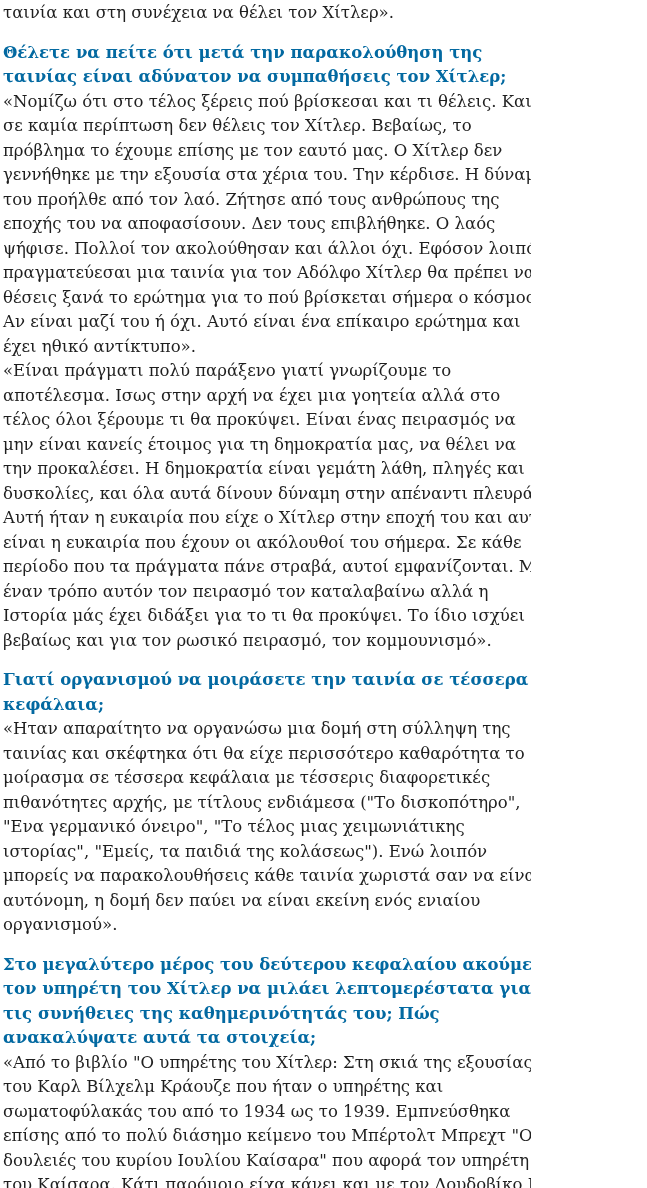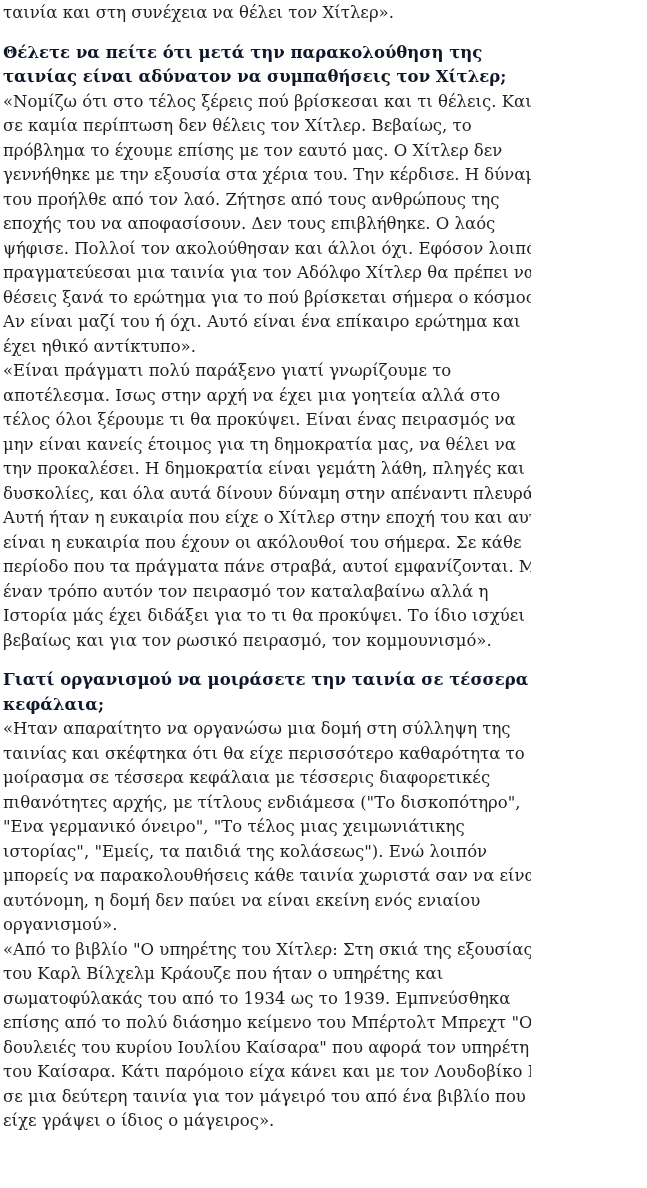--- a/index.html
+++ b/index.html
@@ -33,34 +33,35 @@
     color: #1f1f1f;
     text-align: left;
   }
   .content p {
     margin: 0;
     padding: 0;
   }
   .content p.question {
     margin-top: 15px;
     font-weight: 700;
-    color: #0f172a;
+    color: #0369a1;
   }
   .content p.normal,
   .content p.answer {
     font-weight: 400;
   }
 </style>
 </head>
 <body>
 
 <div class="page">
   <div class="content" style="color: rgb(31, 31, 31);">
       <p class="normal">ταινία και στη συνέχεια να θέλει τον Χίτλερ».</p>
       <p class="question">Θέλετε να πείτε ότι μετά την παρακολούθηση της ταινίας είναι αδύνατον να συμπαθήσεις τον Χίτλερ;</p>
       <p class="answer">«Νομίζω ότι στο τέλος ξέρεις πού βρίσκεσαι και τι θέλεις. Και σε καμία περίπτωση δεν θέλεις τον Χίτλερ. Βεβαίως, το πρόβλημα το έχουμε επίσης με τον εαυτό μας. Ο Χίτλερ δεν γεννήθηκε με την εξουσία στα χέρια του. Την κέρδισε. Η δύναμή του προήλθε από τον λαό. Ζήτησε από τους ανθρώπους της εποχής του να αποφασίσουν. Δεν τους επιβλήθηκε. Ο λαός ψήφισε. Πολλοί τον ακολούθησαν και άλλοι όχι. Εφόσον λοιπόν πραγματεύεσαι μια ταινία για τον Αδόλφο Χίτλερ θα πρέπει να θέσεις ξανά το ερώτημα για το πού βρίσκεται σήμερα ο κόσμος. Αν είναι μαζί του ή όχι. Αυτό είναι ένα επίκαιρο ερώτημα και έχει ηθικό αντίκτυπο».</p>
       <p class="answer">«Είναι πράγματι πολύ παράξενο γιατί γνωρίζουμε το αποτέλεσμα. Ισως στην αρχή να έχει μια γοητεία αλλά στο τέλος όλοι ξέρουμε τι θα προκύψει. Είναι ένας πειρασμός να μην είναι κανείς έτοιμος για τη δημοκρατία μας, να θέλει να την προκαλέσει. Η δημοκρατία είναι γεμάτη λάθη, πληγές και δυσκολίες, και όλα αυτά δίνουν δύναμη στην απέναντι πλευρά. Αυτή ήταν η ευκαιρία που είχε ο Χίτλερ στην εποχή του και αυτή είναι η ευκαιρία που έχουν οι ακόλουθοί του σήμερα. Σε κάθε περίοδο που τα πράγματα πάνε στραβά, αυτοί εμφανίζονται. Με έναν τρόπο αυτόν τον πειρασμό τον καταλαβαίνω αλλά η Ιστορία μάς έχει διδάξει για το τι θα προκύψει. Το ίδιο ισχύει βεβαίως και για τον ρωσικό πειρασμό, τον κομμουνισμό».</p>
       <p class="question">Γιατί οργανισμού να μοιράσετε την ταινία σε τέσσερα κεφάλαια;</p>
       <p class="answer">«Ηταν απαραίτητο να οργανώσω μια δομή στη σύλληψη της ταινίας και σκέφτηκα ότι θα είχε περισσότερο καθαρότητα το μοίρασμα σε τέσσερα κεφάλαια με τέσσερις διαφορετικές πιθανότητες αρχής, με τίτλους ενδιάμεσα ("Το δισκοπότηρο", "Ενα γερμανικό όνειρο", "Το τέλος μιας χειμωνιάτικης ιστορίας", "Εμείς, τα παιδιά της κολάσεως"). Ενώ λοιπόν μπορείς να παρακολουθήσεις κάθε ταινία χωριστά σαν να είναι αυτόνομη, η δομή δεν παύει να είναι εκείνη ενός ενιαίου οργανισμού».</p>
+      <p class="question">Στο μεγαλύτερο μέρος του δεύτερου κεφαλαίου ακούμε τον υπηρέτη του Χίτλερ να μιλάει λεπτομερέστατα για τις συνήθειες της καθημερινότητάς του; Πώς ανακαλύψατε αυτά τα στοιχεία;</p>
       <p class="answer">«Από το βιβλίο "Ο υπηρέτης του Χίτλερ: Στη σκιά της εξουσίας" του Καρλ Βίλχελμ Κράουζε που ήταν ο υπηρέτης και σωματοφύλακάς του από το 1934 ως το 1939. Εμπνεύσθηκα επίσης από το πολύ διάσημο κείμενο του Μπέρτολτ Μπρεχτ "Οι δουλειές του κυρίου Ιουλίου Καίσαρα" που αφορά τον υπηρέτη του Καίσαρα. Κάτι παρόμοιο είχα κάνει και με τον Λουδοβίκο Β' σε μια δεύτερη ταινία για τον μάγειρό του από ένα βιβλίο που είχε γράψει ο ίδιος ο μάγειρος».</p>
     </div>
   <div class="divider" style="background: rgb(204, 204, 204);"></div>
 </div>
 
 </body></html>

